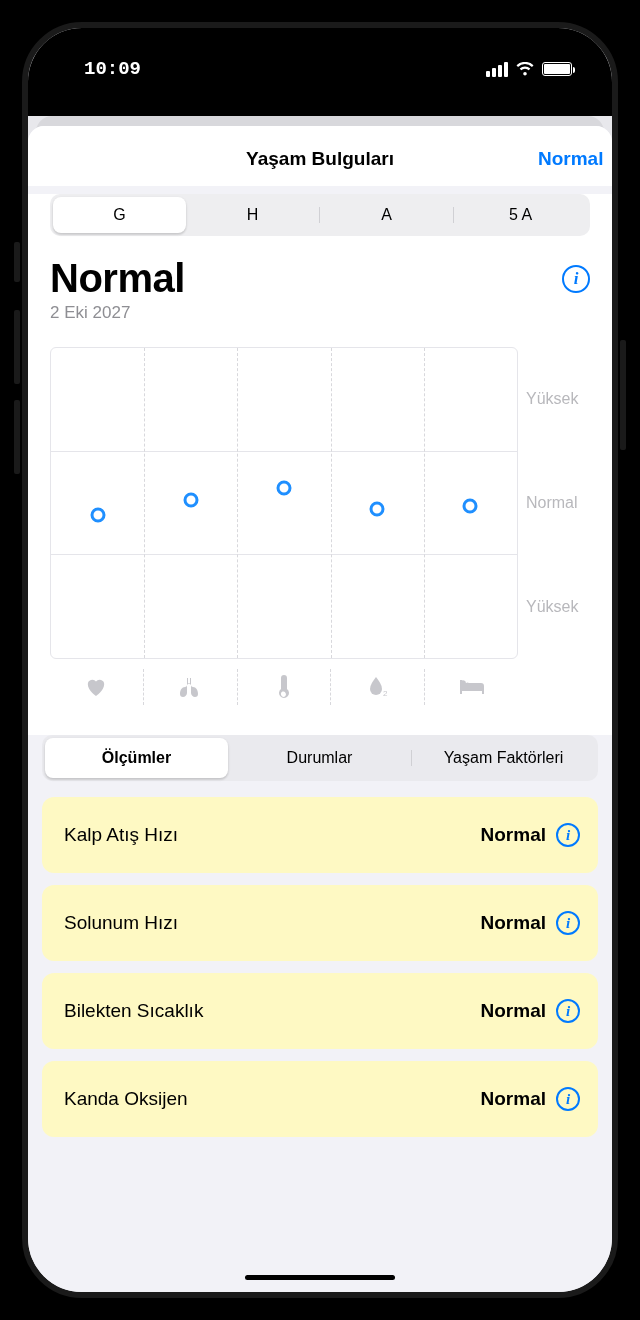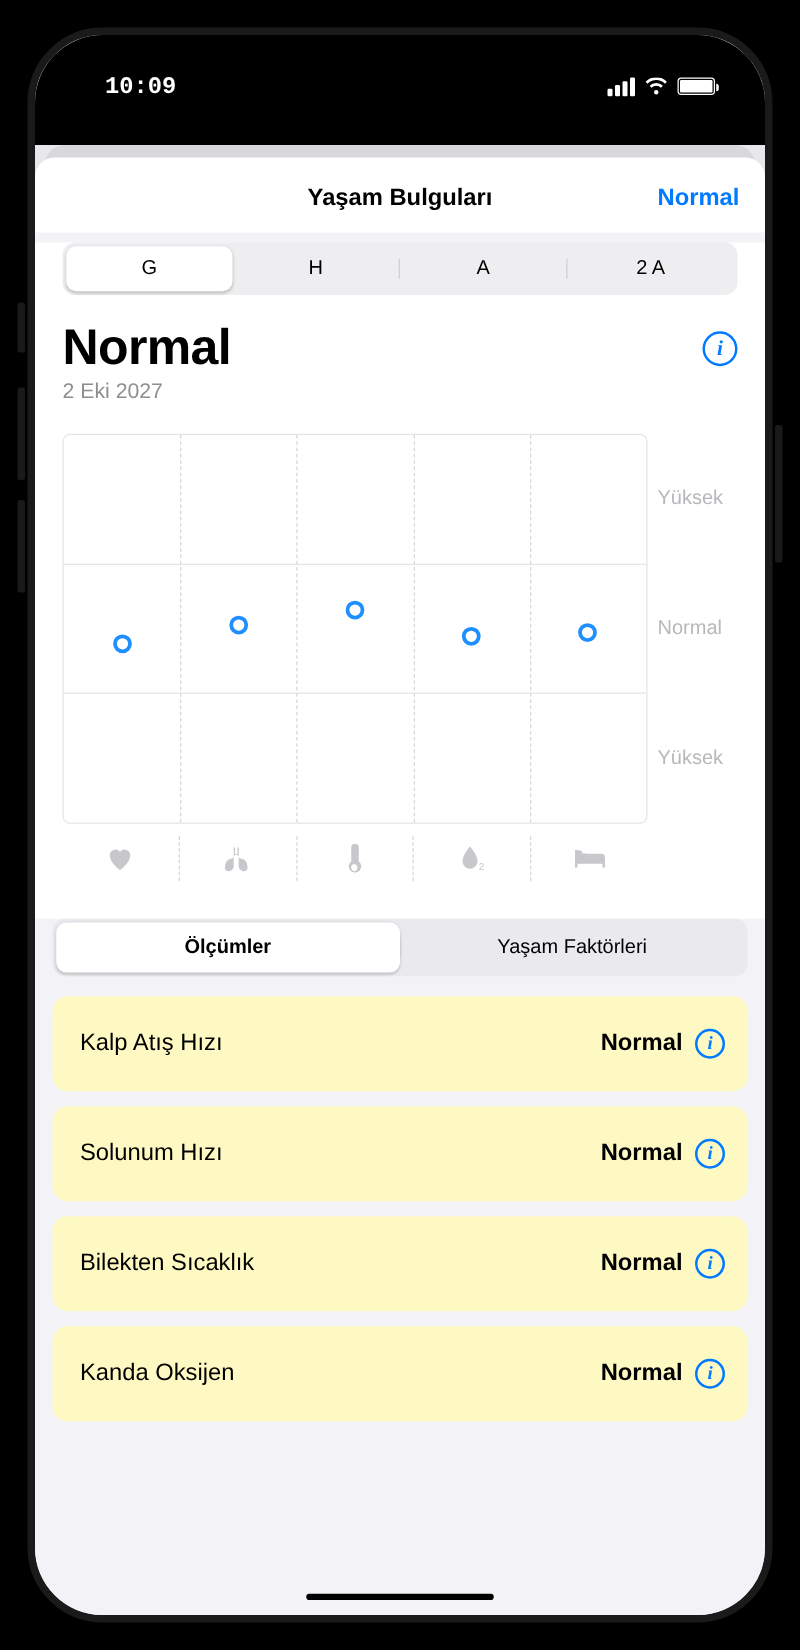--- a/index.html
+++ b/index.html
@@ -101,21 +101,21 @@
       position: relative;
       z-index: 2;
       height: calc(100% - 98px);
       overflow: hidden;
     }
     
     .nav-bar {
       display: flex;
       justify-content: space-between;
       align-items: center;
-      padding: 22px 26px 16px;
+      padding: 22px 14px 16px;
       background: #fff;
     }
     
     .nav-spacer { width: 60px; }
     .nav-title { font-size: 19px; font-weight: 600; color: #000; }
     .nav-done { font-size: 19px; font-weight: 600; color: #007aff; width: 60px; text-align: right; }
     
     .content { background: #fff; }
     
     .time-segment {
@@ -373,21 +373,21 @@
       </div>
 
       <div class="content">
 
         <div class="time-segment">
           <div class="time-segment-item active">G</div>
           <div class="time-segment-item">H</div>
           <div class="time-segment-divider"></div>
           <div class="time-segment-item">A</div>
           <div class="time-segment-divider"></div>
-          <div class="time-segment-item">2 A</div>
+          <div class="time-segment-item">5 A</div>
         </div>
 
         <div class="summary">
           <div class="summary-row">
             <div class="summary-title">Normal</div>
             <div class="info-circle">i</div>
           </div>
           <div class="summary-date">2 Eki 2027</div>
         </div>
 
@@ -440,20 +440,21 @@
           <div class="chart-icon-cell">
             <svg width="26" height="18" viewBox="0 0 26 18" fill="#c7c7cc">
                 <path d="M1 2v14h2v-3h20v3h2V8a3 3 0 0 0-3-3H10a3 3 0 0 0-3 0 3 3 0 1 0-4 3V2Z"></path>
               </svg>
           </div>
         </div>
 
         <div class="bottom-section">
           <div class="section-segment">
             <div class="section-segment-item active">Ölçümler</div>
+            <div class="section-segment-item">Durumlar</div>
             <div class="section-segment-divider"></div>
             <div class="section-segment-item">Yaşam Faktörleri</div>
           </div>
 
           <div class="metric-card">
             <div class="metric-name">Kalp Atış Hızı</div>
             <div class="metric-right">
               <div class="metric-value">Normal</div>
               <div class="metric-info">i</div>
             </div>

